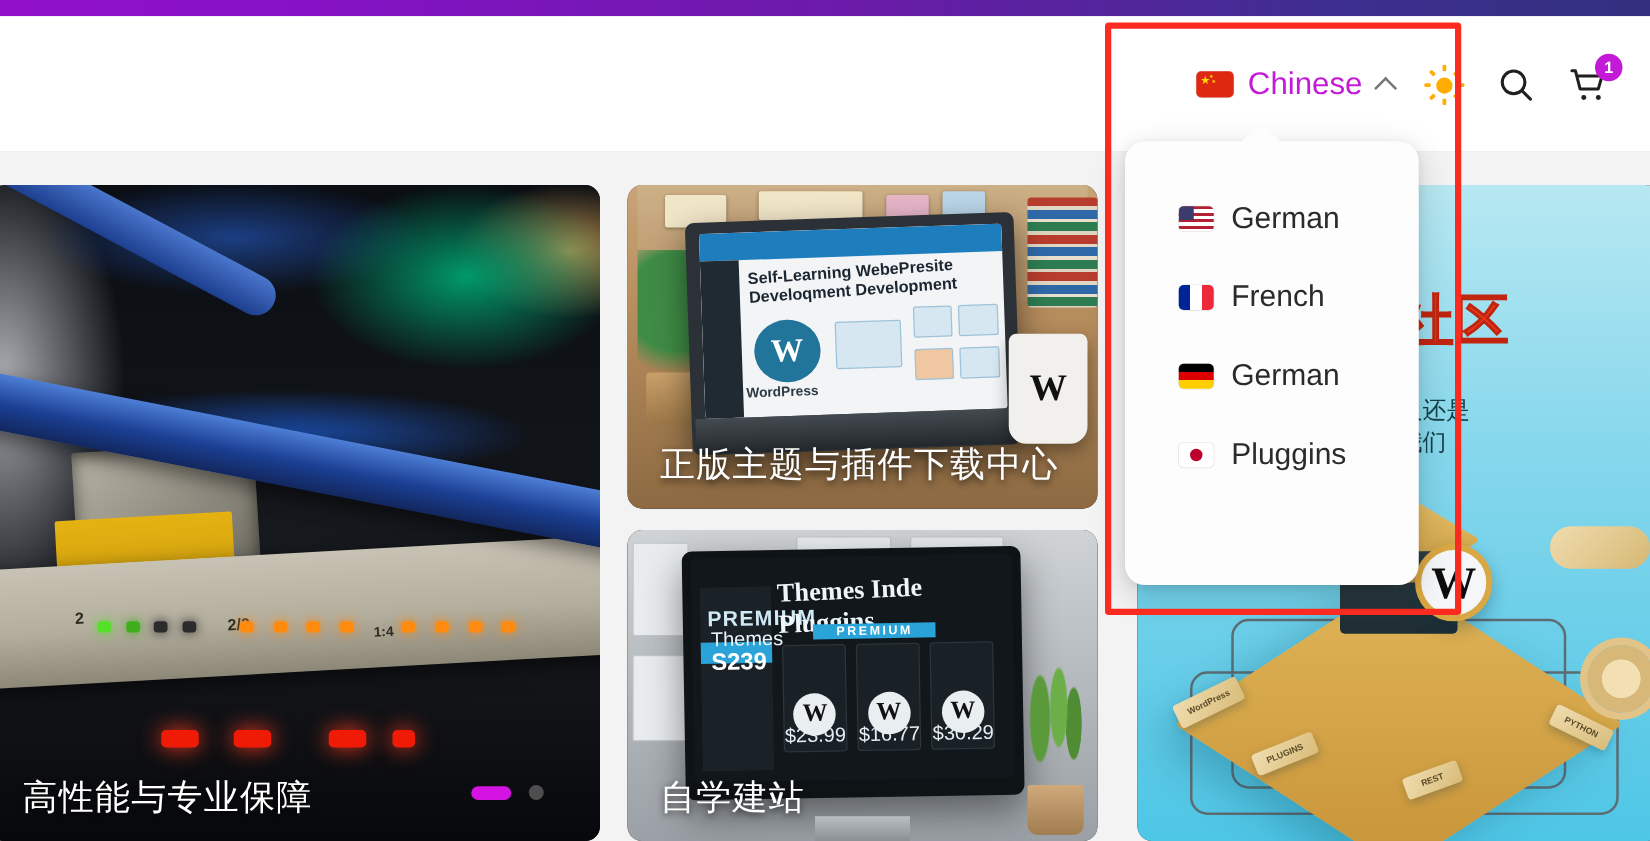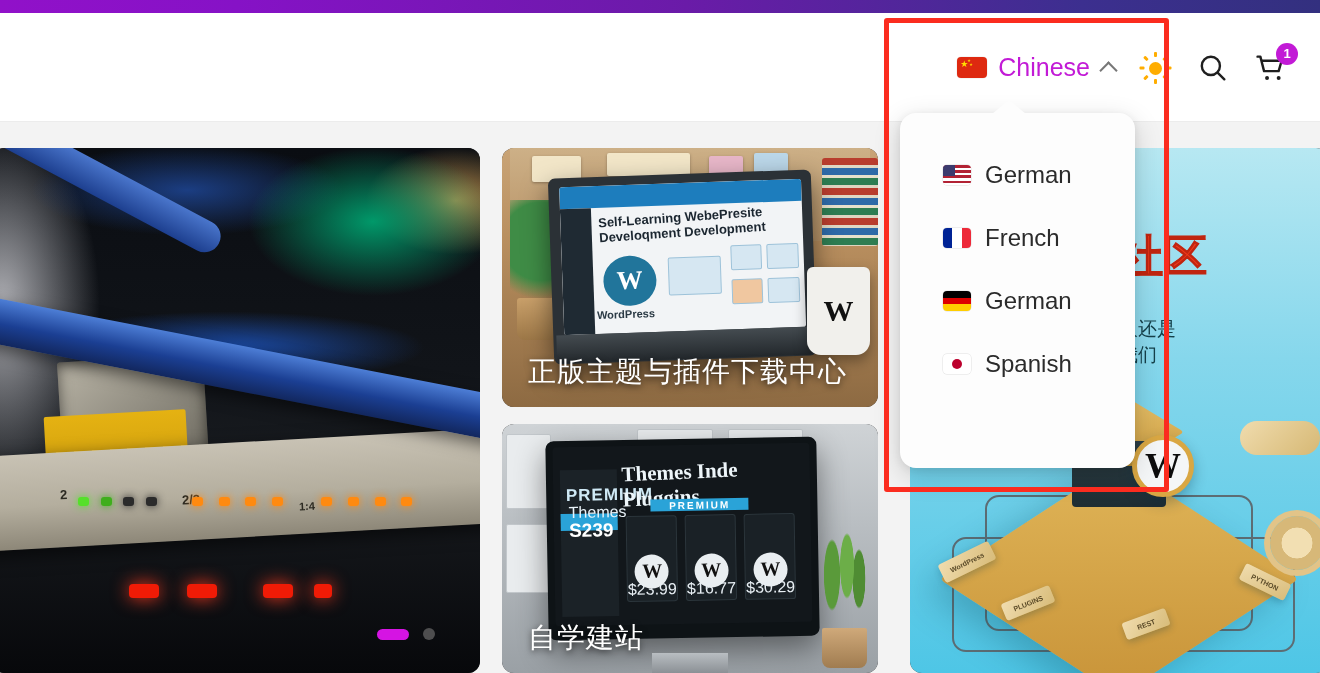--- a/index.html
+++ b/index.html
@@ -530,21 +530,21 @@
     <div class="dd-item">
       <span class="dd-flag f-fr"></span>
       <span>French</span>
     </div>
     <div class="dd-item">
       <span class="dd-flag f-de"></span>
       <span>German</span>
     </div>
     <div class="dd-item">
       <span class="dd-flag f-jp"></span>
-      <span>Spanish</span>
+      <span>Pluggins</span>
     </div>
   </div>
 
   <div class="redbox"></div>
 
   <main class="content">
 
     <div class="card card-left">
       <div class="art-net">
         <div class="cable-blue2"></div>
@@ -569,20 +569,21 @@
           <span style="left:80%; color:#ff8a10; background:#ff8a10;"></span>
           <span style="left:87%; color:#ff8a10; background:#ff8a10;"></span>
         </div>
         <div class="redrow">
           <span style="left:0%;"></span>
           <span style="left:24%;"></span>
           <span style="left:55%;"></span>
           <span style="left:76%; width:18px;"></span>
         </div>
       </div>
+      <div class="caption">高性能与专业保障</div>
       <div class="dots">
         <span class="dot-active"></span>
         <span class="dot"></span>
       </div>
     </div>
 
     <div class="card card-mid-t">
       <div class="art-wp1">
         <div class="corkboard"></div>
         <div class="note" style="left:8%;  top:3%;  width:13%; height:10%;"></div>

